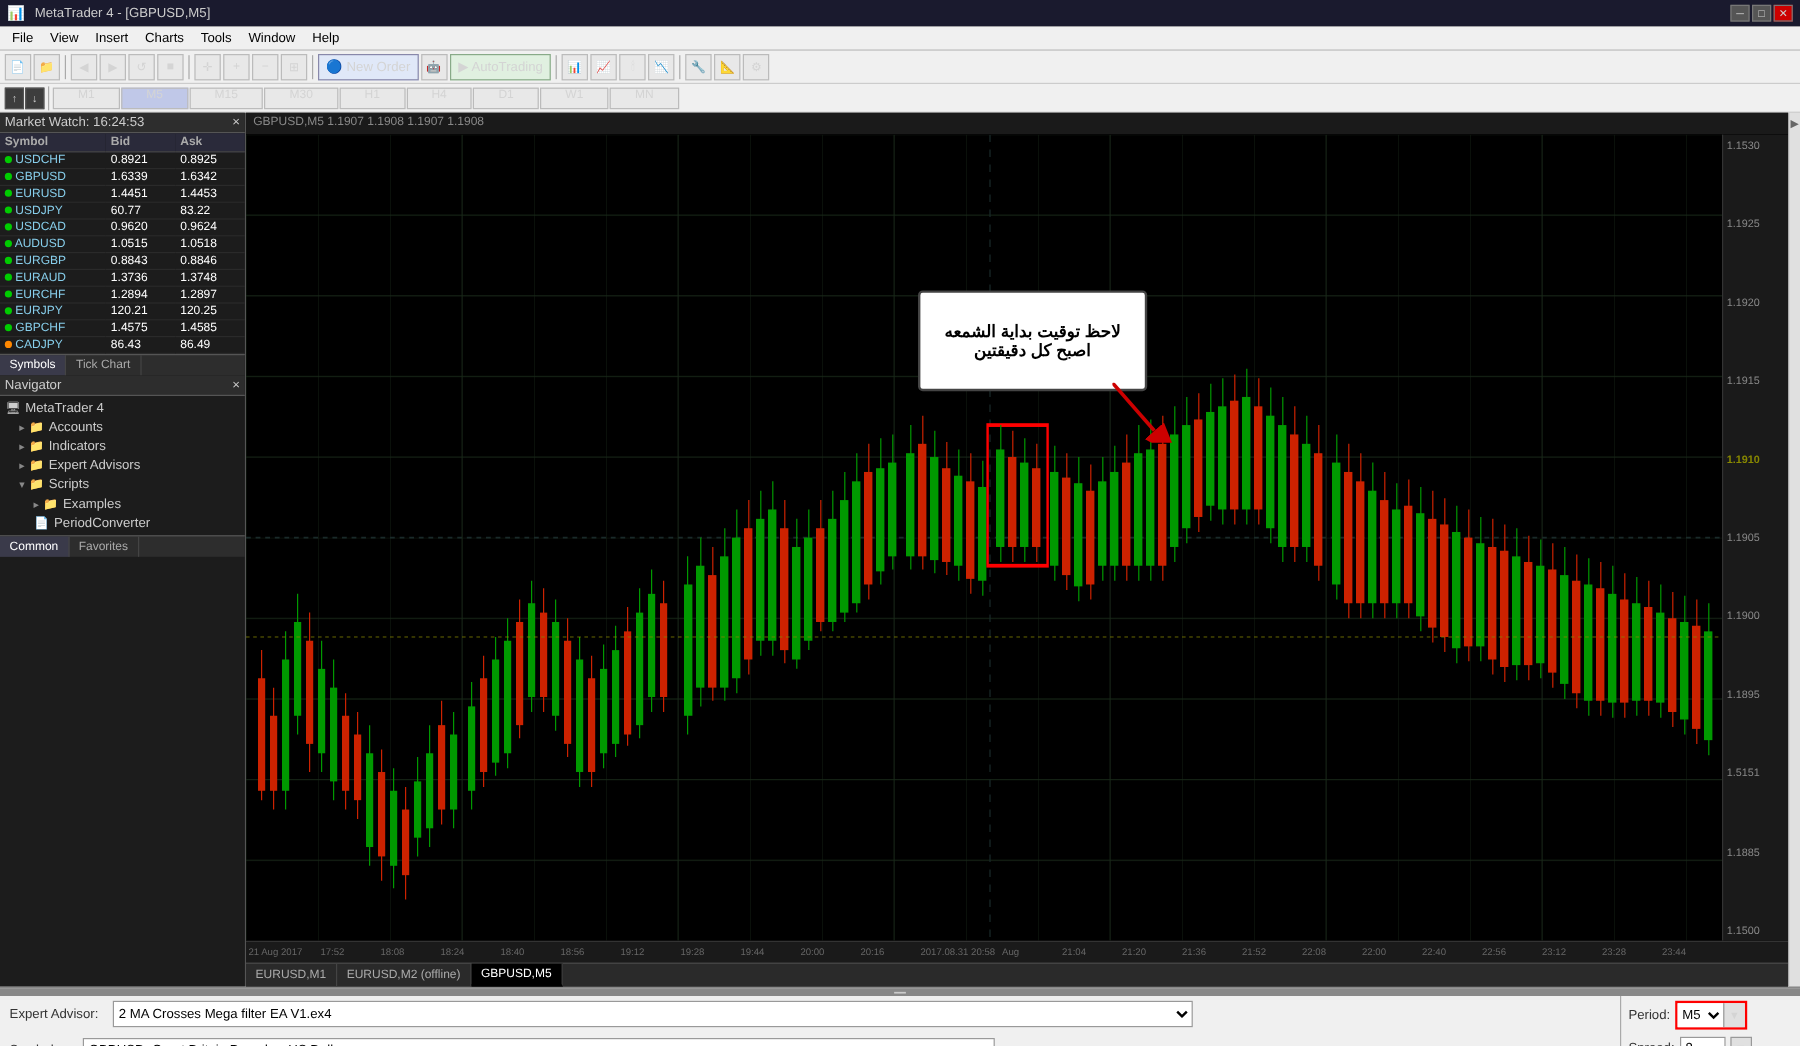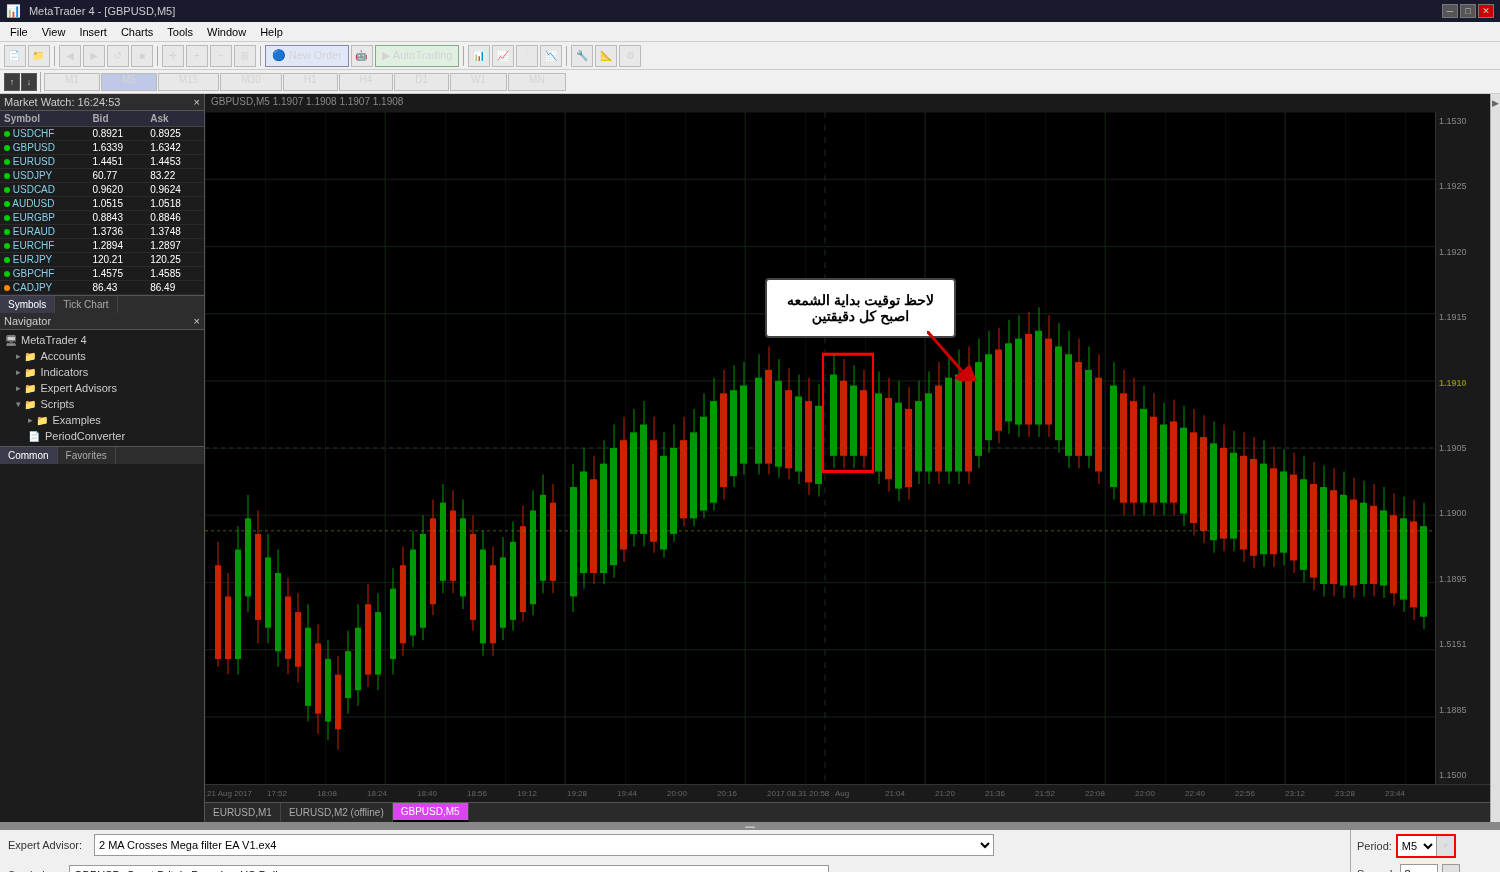--- a/index.html
+++ b/index.html
@@ -61,21 +61,21 @@
     .tree-expand { color: #888; font-size: 9px; }
     .nav-tabs { display: flex; background: #2d2d2d; border-top: 1px solid #555; }
     .nav-tab { padding: 3px 8px; font-size: 10px; cursor: pointer; color: #aaa; border-right: 1px solid #444; }
     .nav-tab.active { background: #3a3a4a; color: #fff; }
 
     
     .chart-area { flex: 1; background: #000; display: flex; flex-direction: column; position: relative; }
     .chart-header { background: #1a1a1a; padding: 2px 6px; font-size: 10px; color: #888; height: 18px; }
     .chart-tabs { display: flex; background: #2a2a2a; border-top: 1px solid #555; height: 20px; align-items: center; }
     .chart-tab { padding: 2px 8px; font-size: 10px; color: #aaa; cursor: pointer; border-right: 1px solid #444; height: 100%; display: flex; align-items: center; }
-    .chart-tab.active { background: #d946ef; color: #fff; border-bottom: 2px solid #000; }
+    .chart-tab.active { background: #000000; color: #fff; border-bottom: 2px solid #000; }
 
     
     .price-scale { width: 55px; background: #1a1a1a; border-left: 1px solid #333; display: flex; flex-direction: column; justify-content: space-between; padding: 4px 2px; }
 
     
     .candle-chart { flex: 1; position: relative; }
 
     
     .chart-popup { position: absolute; background: #fff; border: 2px solid #444; padding: 10px 16px; color: #000; text-align: center; font-size: 14px; font-weight: bold; z-index: 10; border-radius: 4px; }
 
@@ -603,21 +603,21 @@
           <line x1="1199" y1="246" x2="1199" y2="320" stroke="#009900" stroke-width="1"></line>
           <rect x="1205" y="262" width="7" height="55" fill="#cc2200"></rect>
           <line x1="1209" y1="248" x2="1209" y2="325" stroke="#cc2200" stroke-width="1"></line>
           <rect x="1215" y="265" width="7" height="58" fill="#009900"></rect>
           <line x1="1219" y1="250" x2="1219" y2="331" stroke="#009900" stroke-width="1"></line>
 
           <line x1="0" y1="268" x2="1230" y2="268" stroke="#888800" stroke-width="0.5" stroke-dasharray="3,3"></line>
         </svg>
 
         
-        <div class="chart-popup" style="top:130px; left:560px; padding:12px 20px;margin-top:36px;">
+        <div class="chart-popup" style="top:130px; left:560px; padding:24px 20px;">
           <div style="font-size:14px;">لاحظ توقيت بداية الشمعه</div>
           <div style="font-size:14px;">اصبح كل دقيقتين</div>
 
           <svg style="position:absolute; bottom:-45px; left:160px;" width="60" height="50">
             <defs>
               <marker id="arrowhead" markerWidth="10" markerHeight="7" refX="0" refY="3.5" orient="auto">
                 <polygon points="0 0, 10 3.5, 0 7" fill="#cc0000"></polygon>
               </marker>
             </defs>
             <line x1="0" y1="0" x2="35" y2="40" stroke="#cc0000" stroke-width="3" marker-end="url(#arrowhead)"></line>

